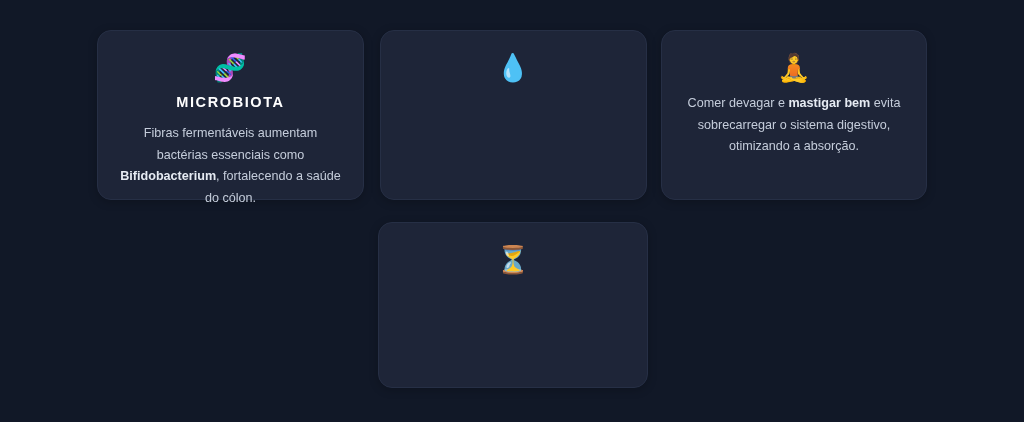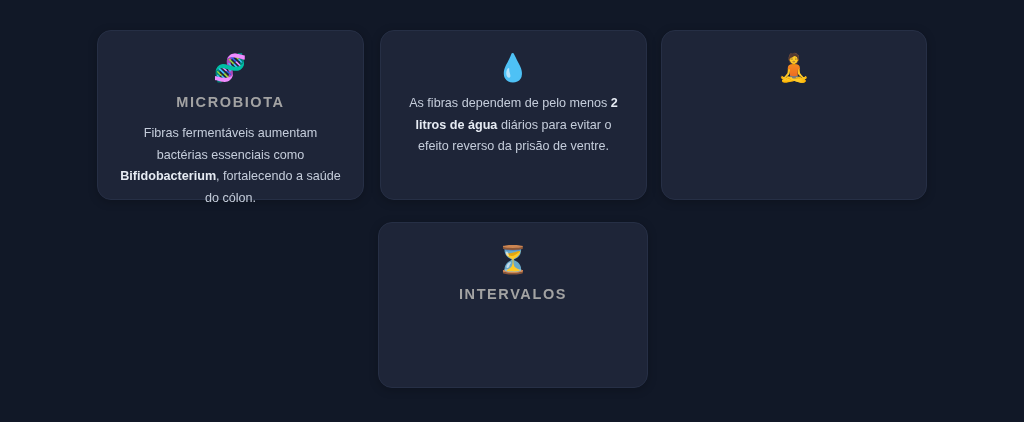--- a/index.html
+++ b/index.html
@@ -39,21 +39,21 @@
     height: 36px;
     display: block;
     margin: 2px 0 6px;
     -webkit-font-smoothing: antialiased;
   }
 
   .card-title {
     font-size: 14.5px;
     font-weight: bold;
     letter-spacing: 1.6px;
-    color: #a3a3a3;
+    color: #ffffff;
     text-transform: uppercase;
     margin: 0 0 12px;
     line-height: 18px;
   }
 
   .card-body {
     font-size: 12.6px;
     line-height: 21.5px;
     color: #c5cddb;
     margin: 0;
@@ -76,25 +76,24 @@
 <div id="grid-wrap">
 
   <div class="card" id="card-microbiota">
     <span class="card-icon">🧬</span>
     <h3 class="card-title">MICROBIOTA</h3>
     <p class="card-body"><span>Fibras fermentáveis aumentam bactérias essenciais como </span><b>Bifidobacterium</b><span>, fortalecendo a saúde do cólon.</span></p>
   </div>
 
   <div class="card" id="card-hidratacao">
     <span class="card-icon">💧</span>
-    <p class="card-body"><span>As fibras dependem de pelo menos </span><b>2 litros de água</b><span> diários para evitar o efeito reverso da prisão de ventre.</span></p>
   </div>
 
   <div class="card" id="card-mastigacao">
     <span class="card-icon">🧘</span>
+    <p class="card-body"><span>Comer devagar e </span><b>mastigar bem</b><span> evita sobrecarregar o sistema digestivo, otimizando a absorção.</span></p>
   </div>
 
   <div class="card" id="card-intervalos">
     <span class="card-icon">⏳</span>
-    <h3 class="card-title">INTERVALOS</h3>
   </div>
 
 </div>
 
 </body></html>

